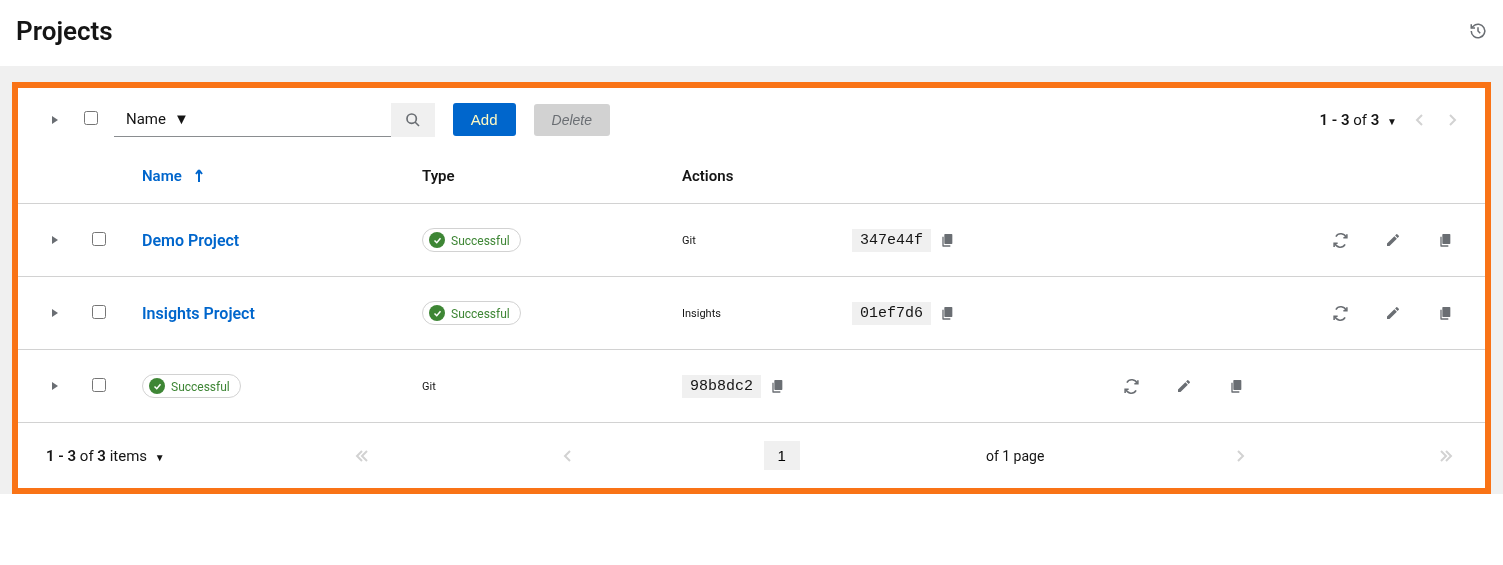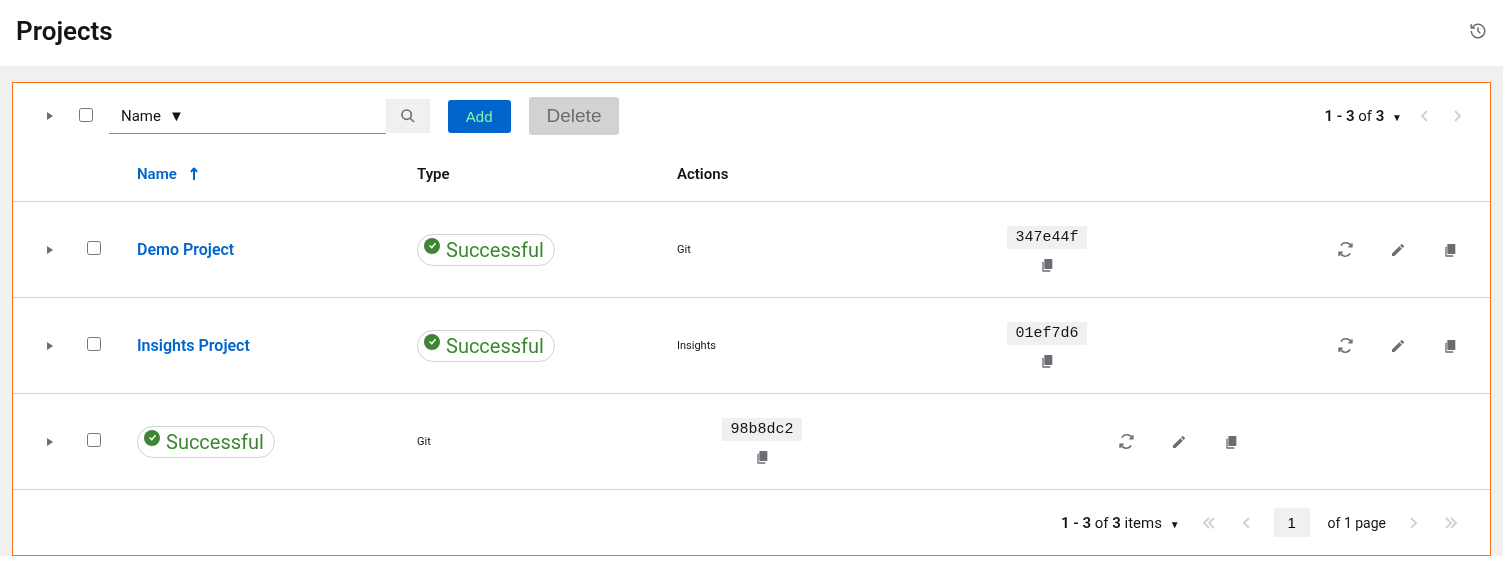--- a/index.html
+++ b/index.html
@@ -28,21 +28,21 @@
       color: #6a6e73;
       cursor: pointer;
     }
     .content-wrapper {
       background: #f0f0f0;
       padding: 16px 0 0 0;
     }
     .panel {
       background: #fff;
       margin: 0 12px 12px 12px;
-      border: 1px solid #f97316;
+      border: 6px solid #f97316;
     }
     .toolbar {
       display: flex;
       align-items: center;
       padding: 14px 24px;
       gap: 0;
       justify-content: space-between;
     }
     .toolbar-left {
       display: flex;
@@ -97,37 +97,38 @@
       border: none;
       padding: 9px 14px;
       cursor: pointer;
       color: #6a6e73;
       display: flex;
       align-items: center;
       margin-left: 0;
     }
     .btn-primary {
       background: #0066cc;
-      color: #86efac;
+      color: #fef9c3;
       border: none;
       padding: 8px 18px;
       font-size: 15px;
       cursor: pointer;
       border-radius: 3px;
       margin-left: 18px;
     }
     .btn-disabled {
       background: #d2d2d2;
       color: #6a6e73;
       border: none;
       padding: 8px 18px;
-      font-size: 19px;
+      font-size: 14px;
       cursor: not-allowed;
       border-radius: 3px;
       margin-left: 18px;
+      font-style: italic;
     }
     .toolbar-right {
       display: flex;
       align-items: center;
       gap: 14px;
     }
     .pagination-info {
       font-size: 15px;
       color: #151515;
     }
@@ -172,47 +173,46 @@
       align-items: center;
     }
     .project-link {
       color: #0066cc;
       font-weight: 600;
       font-size: 16px;
       cursor: pointer;
     }
     .status-badge {
       display: inline-flex;
-      align-items: flex-start;
+      align-items: flex-end;
       gap: 6px;
       border: 1px solid #d2d2d2;
       border-radius: 16px;
       padding: 3px 10px 3px 6px;
-      font-size: 20px;
+      font-size: 12px;
       color: #3e8635;
     }
     .status-icon {
       width: 16px;
       height: 16px;
       background: #3e8635;
       border-radius: 50%;
       display: flex;
       align-items: center;
       justify-content: center;
       color: #fff;
       font-size: 10px;
     }
     .type-text {
       font-size: 11px;
     }
     .revision-cell {
       display: flex;
       align-items: center;
       gap: 8px;
-      flex-direction: column;
     }
     .revision-code {
       background: #f0f0f0;
       padding: 3px 8px;
       font-family: "Courier New", monospace;
       font-size: 15px;
       color: #151515;
     }
     .copy-icon {
       color: #6a6e73;
@@ -225,21 +225,21 @@
       padding-right: 8px;
     }
     .action-icon {
       color: #6a6e73;
       cursor: pointer;
       display: flex;
       align-items: center;
     }
     .footer-pagination {
       display: flex;
-      justify-content: flex-end;
+      justify-content: space-between;
       align-items: center;
       gap: 18px;
       padding: 18px 28px;
     }
     .page-input {
       width: 36px;
       text-align: center;
       padding: 6px 4px;
       border: none;
       background: #f0f0f0;

